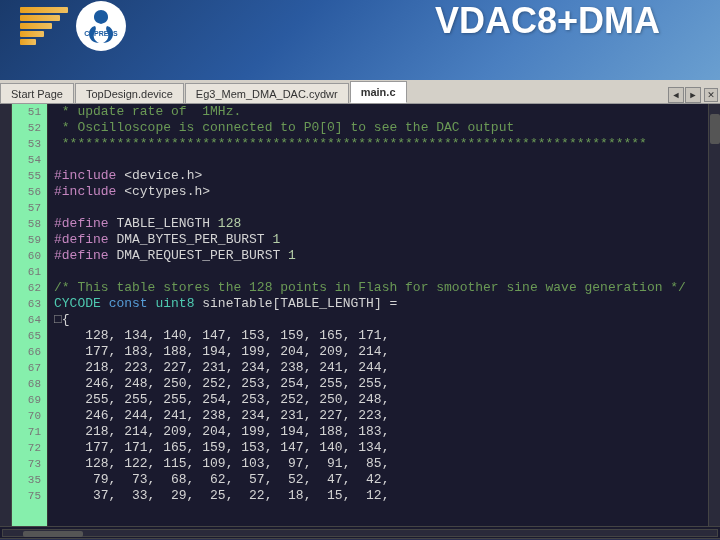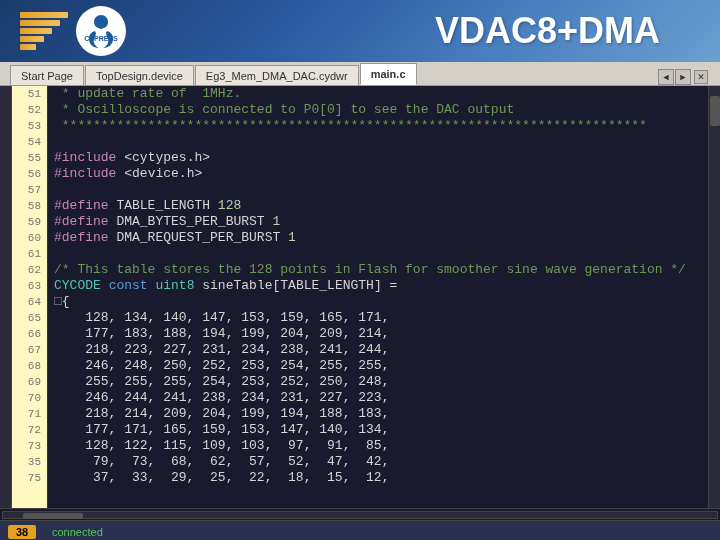--- a/index.html
+++ b/index.html
@@ -1,23 +1,23 @@
 <!DOCTYPE html>
 <html><head>
   <meta charset="utf-8">
   <style>
     * { margin: 0; padding: 0; box-sizing: border-box; }
     body { width: 720px; height: 540px; overflow: hidden; font-family: Arial, sans-serif; background: #fff; }
 
     
     .header {
       background: linear-gradient(135deg, #1a3a6b 0%, #2a5aa0 40%, #4a7fc0 70%, #6a9fd0 100%);
-      height: 62px;
-      display: flex;
-      align-items: center;
+      height: 80px;
+      display: flex;
+      align-items: flex-start;
       padding: 0 20px;
     }
     .logo-area {
       display: flex;
       align-items: center;
       gap: 8px;
     }
     .logo-stripes {
       width: 48px;
       height: 52px;
@@ -59,21 +59,21 @@
       text-shadow: 1px 1px 3px rgba(0,0,0,0.3);
     }
 
     
     .tabs-bar {
       background: #d4d0c8;
       border-bottom: 1px solid #999;
       display: flex;
       align-items: flex-end;
       height: 24px;
-      padding: 0 10px;
+      padding: 0 0;
       position: relative;
     }
     .tab {
       height: 20px;
       padding: 0 10px;
       font-size: 11px;
       background: #e8e4dc;
       border: 1px solid #999;
       border-bottom: none;
       cursor: pointer;
@@ -141,21 +141,21 @@
     }
     .code-area {
       display: flex;
       height: 100%;
       background: #1a1a2e;
       font-family: 'Courier New', Courier, monospace;
       font-size: 12px;
     }
     .line-numbers {
       width: 36px;
-      background: #fef9c3;
+      background: #86efac;
       color: #888;
       text-align: right;
       padding-right: 6px;
       padding-top: 0;
       user-select: none;
       border-right: 1px solid #333;
       overflow: hidden;
     }
     .line-number {
       height: 16px;
@@ -309,22 +309,22 @@
         <div class="line-number">72</div>
         <div class="line-number">73</div>
         <div class="line-number">35</div>
         <div class="line-number">75</div>
       </div>
       <div class="code-content">
         <div class="code-line"><span style="color:#6a9955"> * update rate of  1MHz.</span></div>
         <div class="code-line"><span style="color:#6a9955"> * Oscilloscope is connected to P0[0] to see the DAC output</span></div>
         <div class="code-line"><span style="color:#6a9955"> ***************************************************************************</span></div>
         <div class="code-line"> </div>
+        <div class="code-line"><span style="color:#c586c0">#include</span><span style="color:#d4d4d4"> &lt;device.h&gt;</span></div>
         <div class="code-line"><span style="color:#c586c0">#include</span><span style="color:#d4d4d4"> &lt;cytypes.h&gt;</span></div>
-        <div class="code-line"><span style="color:#c586c0">#include</span><span style="color:#d4d4d4"> &lt;device.h&gt;</span></div>
         <div class="code-line"> </div>
         <div class="code-line"><span style="color:#c586c0">#define</span><span style="color:#d4d4d4"> TABLE_LENGTH </span><span style="color:#b5cea8">128</span></div>
         <div class="code-line"><span style="color:#c586c0">#define</span><span style="color:#d4d4d4"> DMA_BYTES_PER_BURST </span><span style="color:#b5cea8">1</span></div>
         <div class="code-line"><span style="color:#c586c0">#define</span><span style="color:#d4d4d4"> DMA_REQUEST_PER_BURST </span><span style="color:#b5cea8">1</span></div>
         <div class="code-line"> </div>
         <div class="code-line"><span style="color:#6a9955">/* This table stores the 128 points in Flash for smoother sine wave generation */</span></div>
         <div class="code-line"><span style="color:#4ec9b0">CYCODE</span><span style="color:#d4d4d4"> </span><span style="color:#569cd6">const</span><span style="color:#d4d4d4"> </span><span style="color:#4ec9b0">uint8</span><span style="color:#d4d4d4"> sineTable[TABLE_LENGTH] =</span></div>
         <div class="code-line"><span style="color:#999">□</span><span style="color:#d4d4d4">{</span></div>
         <div class="code-line"><span style="color:#d4d4d4">    128, 134, 140, 147, 153, 159, 165, 171,</span></div>
         <div class="code-line"><span style="color:#d4d4d4">    177, 183, 188, 194, 199, 204, 209, 214,</span></div>

